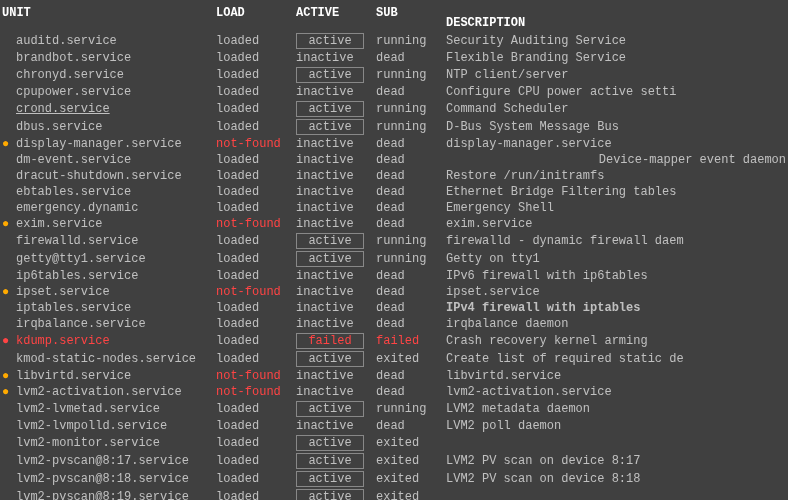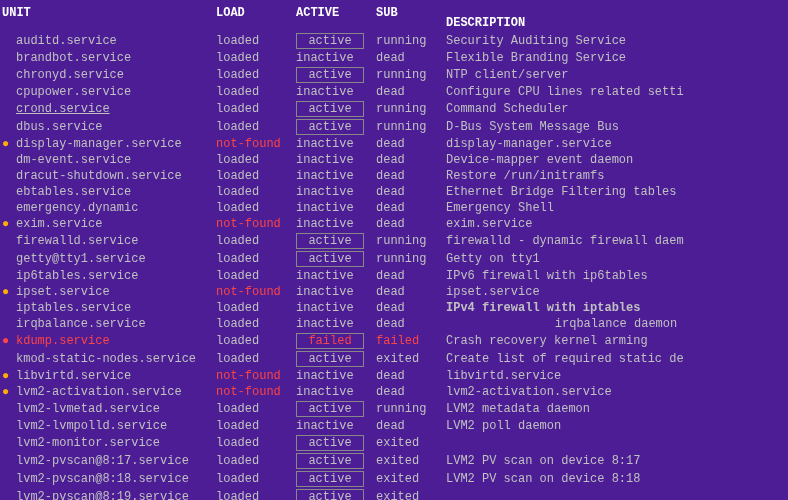--- a/index.html
+++ b/index.html
@@ -8,21 +8,21 @@
       color: #c0c0c0;
       font-family: 'Courier New', Courier, monospace;
       font-size: 12px;
       width: 788px;
       height: 500px;
       overflow: hidden;
     }
     .terminal {
       width: 788px;
       height: 500px;
-      background: #4c1d95;
+      background: #404040;
       padding: 4px 2px;
       overflow: hidden;
     }
     .header-row {
       display: flex;
       color: #ffffff;
       font-weight: bold;
       padding: 2px 0;
       white-space: nowrap;
     }
@@ -119,21 +119,21 @@
         <span class="active-cell"><span class="active-bordered" style="border: 1px solid rgb(136, 136, 136); color: rgb(192, 192, 192); background: transparent;">active</span></span>
         <span class="col-sub" style="color: rgb(192, 192, 192);">running</span>
         <span class="col-desc" style="color: rgb(192, 192, 192);">NTP client/server</span>
       </div>
       <div class="data-row">
         <span class="col-bullet"></span>
         <span class="col-unit" style="color: rgb(192, 192, 192);">cpupower.service</span>
         <span class="col-load" style="color: rgb(192, 192, 192);">loaded</span>
         <span class="active-cell" style="color: rgb(192, 192, 192);">inactive</span>
         <span class="col-sub" style="color: rgb(192, 192, 192);">dead</span>
-        <span class="col-desc" style="color: rgb(192, 192, 192);">Configure CPU lines related setti</span>
+        <span class="col-desc" style="color: rgb(192, 192, 192);">Configure CPU power active setti</span>
       </div>
       <div class="data-row">
         <span class="col-bullet"></span>
         <span class="col-unit" style="color: rgb(192, 192, 192); text-decoration: underline;">crond.service</span>
         <span class="col-load" style="color: rgb(192, 192, 192);">loaded</span>
         <span class="active-cell"><span class="active-bordered" style="border: 1px solid rgb(136, 136, 136); color: rgb(192, 192, 192); background: transparent;">active</span></span>
         <span class="col-sub" style="color: rgb(192, 192, 192);">running</span>
         <span class="col-desc" style="color: rgb(192, 192, 192);">Command Scheduler</span>
       </div>
       <div class="data-row">
@@ -151,21 +151,21 @@
         <span class="active-cell" style="color: rgb(192, 192, 192);">inactive</span>
         <span class="col-sub" style="color: rgb(192, 192, 192);">dead</span>
         <span class="col-desc" style="color: rgb(192, 192, 192);">display-manager.service</span>
       </div>
       <div class="data-row">
         <span class="col-bullet"></span>
         <span class="col-unit" style="color: rgb(192, 192, 192);">dm-event.service</span>
         <span class="col-load" style="color: rgb(192, 192, 192);">loaded</span>
         <span class="active-cell" style="color: rgb(192, 192, 192);">inactive</span>
         <span class="col-sub" style="color: rgb(192, 192, 192);">dead</span>
-        <span class="col-desc" style="color: rgb(192, 192, 192);">Device-mapper event daemon</span>
+        <span class="col-desc" style="color: rgb(192, 192, 192); text-align: right;">Device-mapper event daemon</span>
       </div>
       <div class="data-row">
         <span class="col-bullet"></span>
         <span class="col-unit" style="color: rgb(192, 192, 192);">dracut-shutdown.service</span>
         <span class="col-load" style="color: rgb(192, 192, 192);">loaded</span>
         <span class="active-cell" style="color: rgb(192, 192, 192);">inactive</span>
         <span class="col-sub" style="color: rgb(192, 192, 192);">dead</span>
         <span class="col-desc" style="color: rgb(192, 192, 192);">Restore /run/initramfs</span>
       </div>
       <div class="data-row">
@@ -231,21 +231,21 @@
         <span class="active-cell" style="color: rgb(192, 192, 192);">inactive</span>
         <span class="col-sub" style="color: rgb(192, 192, 192);">dead</span>
         <span class="col-desc" style="color: rgb(192, 192, 192); font-weight: bold;">IPv4 firewall with iptables</span>
       </div>
       <div class="data-row">
         <span class="col-bullet"></span>
         <span class="col-unit" style="color: rgb(192, 192, 192);">irqbalance.service</span>
         <span class="col-load" style="color: rgb(192, 192, 192);">loaded</span>
         <span class="active-cell" style="color: rgb(192, 192, 192);">inactive</span>
         <span class="col-sub" style="color: rgb(192, 192, 192);">dead</span>
-        <span class="col-desc" style="color: rgb(192, 192, 192); text-align: center;">irqbalance daemon</span>
+        <span class="col-desc" style="color: rgb(192, 192, 192);">irqbalance daemon</span>
       </div>
       <div class="data-row">
         <span class="col-bullet" style="color: rgb(255, 68, 68);">●</span>
         <span class="col-unit" style="color: rgb(255, 68, 68);">kdump.service</span>
         <span class="col-load" style="color: rgb(192, 192, 192);">loaded</span>
         <span class="active-cell"><span class="active-bordered" style="border: 1px solid rgb(136, 136, 136); color: rgb(255, 68, 68); background: transparent;">failed</span></span>
         <span class="col-sub" style="color: rgb(255, 68, 68);">failed</span>
         <span class="col-desc" style="color: rgb(192, 192, 192);">Crash recovery kernel arming</span>
       </div>
       <div class="data-row">

